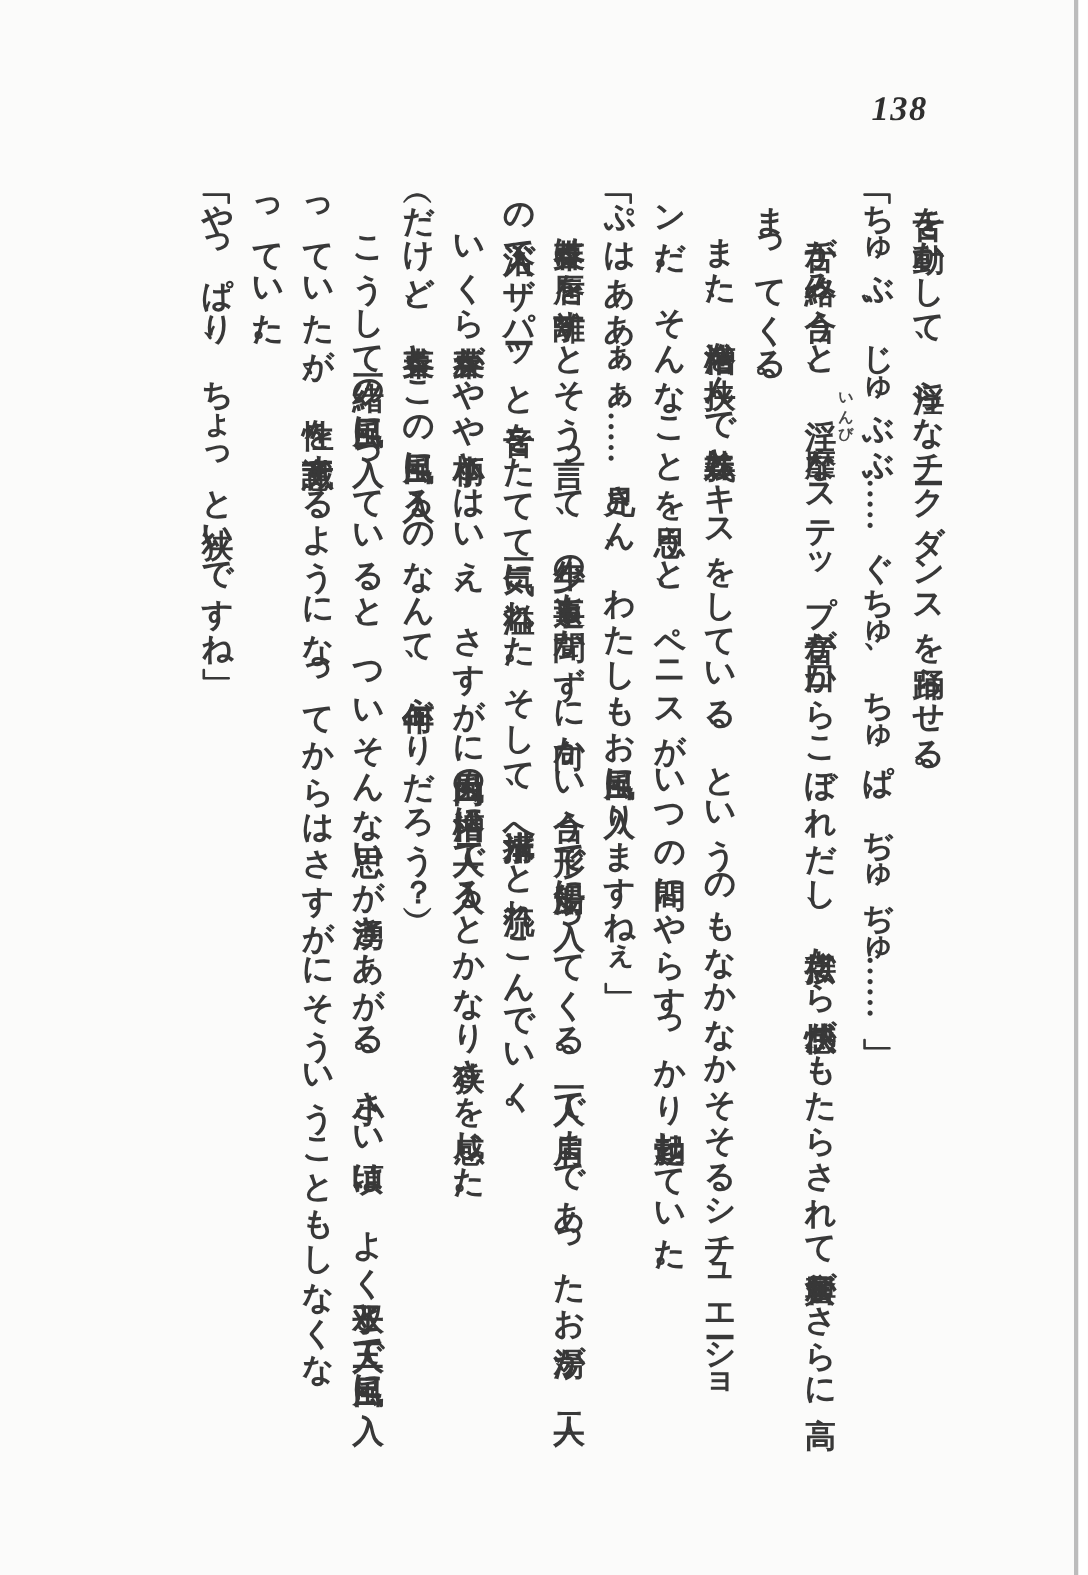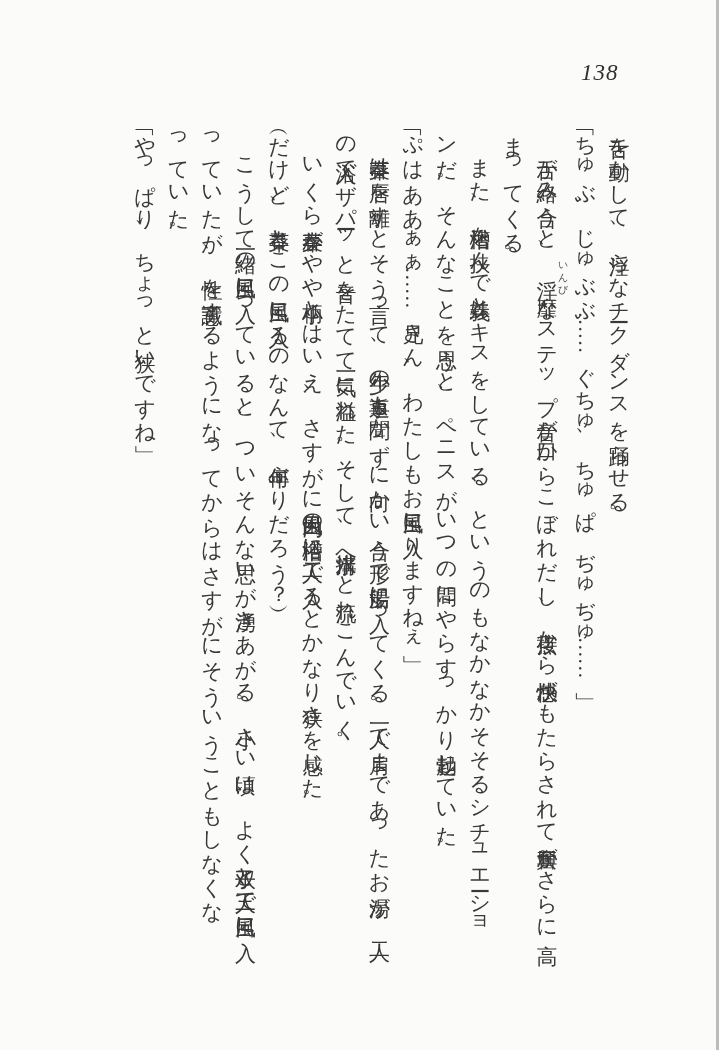--- a/index.html
+++ b/index.html
@@ -10,20 +10,21 @@
     width: 725px;
     height: 1050px;
     overflow: hidden;
     position: relative;
     background: #fbfbfa;
     font-family: "Liberation Serif", "DejaVu Serif", serif;
   }
   .page {
     position: absolute;
     inset: 0;
+    font-weight: bold;
   }
   .page-number {
     position: absolute;
     top: 60px;
     left: 581px;
     font-size: 23px;
     font-style: italic;
     letter-spacing: 1px;
     color: #2f2f2f;
   }

